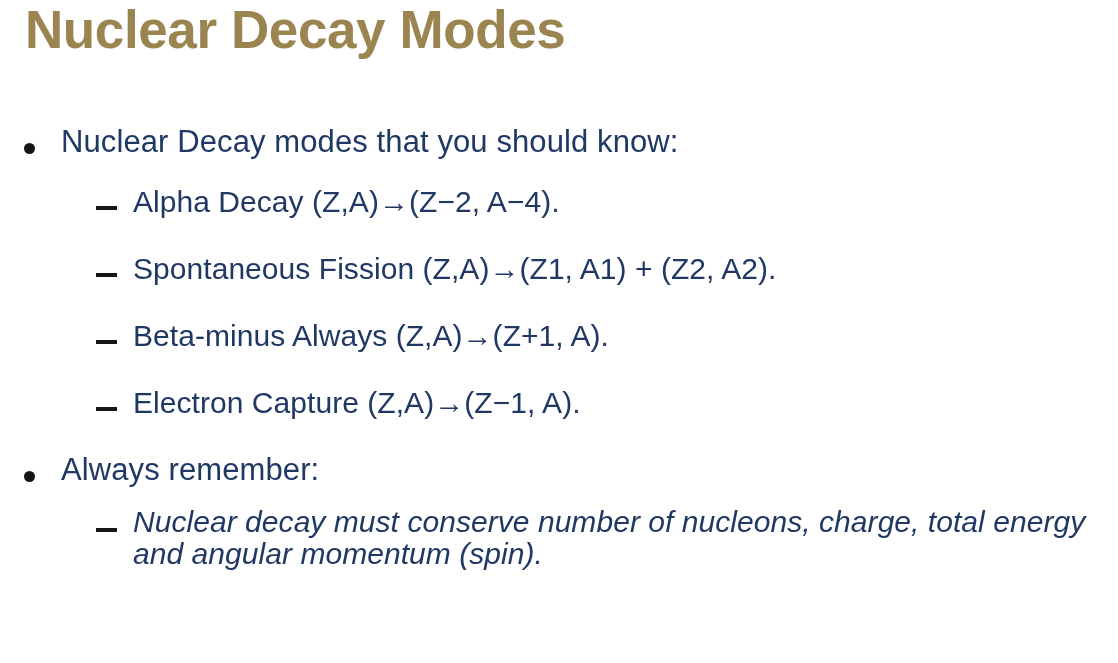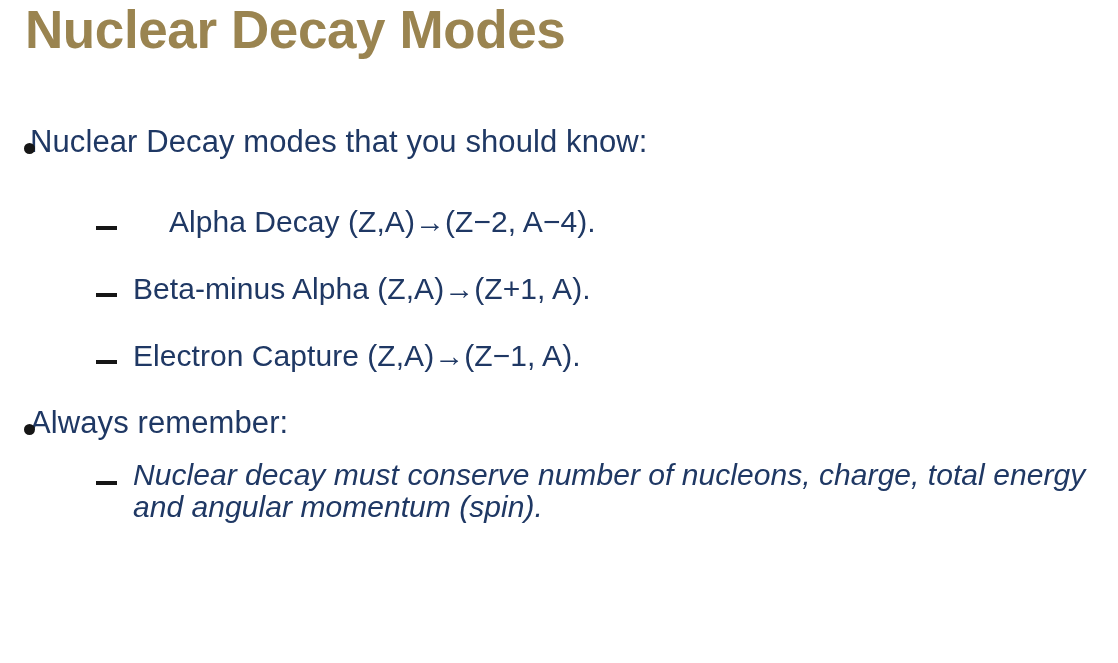--- a/index.html
+++ b/index.html
@@ -57,21 +57,21 @@
     position: absolute;
     left: 24px;
     top: 21px;
     width: 11px;
     height: 11px;
     border-radius: 50%;
     background: #161616;
   }
   .lvl1 .btext {
     display: block;
-    margin-left: 30px;
+    margin-left: 61px;
     padding-right: 20px;
     font-size: 31px;
     color: #1f3864;
     line-height: 1.32;
     letter-spacing: 0.1px;
   }
 
   
   .lvl2 {
     min-height: 67px;
@@ -88,21 +88,21 @@
     display: block;
     margin-left: 133px;
     padding-right: 22px;
     font-size: 30px;
     color: #1f3864;
     line-height: 1.3;
     letter-spacing: 0.05px;
   }
 
   
-  .gap-top-1 { margin-top: 24px; padding-left: 36px; }
+  .gap-top-1 { margin-top: 4px; }
   .tight { line-height: 1.08 !important; }
   .lvl2.last { min-height: 78px; font-style: italic; }
   .lvl2.last .marker { top: 22px; }
 </style>
 </head>
 <body>
 
 <div class="slide">
 
   <div class="slide-title">Nuclear Decay Modes</div>
@@ -112,24 +112,28 @@
     <div class="bullet-row lvl1">
       <span class="marker"></span>
       <span class="btext">Nuclear Decay modes that you should know:</span>
     </div>
 
     <div class="bullet-row lvl2 gap-top-1">
       <span class="marker"></span>
       <span class="btext">Alpha Decay (Z,A)→(Z−2, A−4).</span>
     </div>
 
+    <div class="bullet-row lvl2">
+      <span class="marker"></span>
+      <span class="btext">Spontaneous Fission (Z,A)→(Z1, A1) + (Z2, A2).</span>
+    </div>
 
     <div class="bullet-row lvl2">
       <span class="marker"></span>
-      <span class="btext">Beta-minus Alpha (Z,A)→(Z+1, A).</span>
+      <span class="btext">Beta-minus Always (Z,A)→(Z+1, A).</span>
     </div>
 
 
     <div class="bullet-row lvl2">
       <span class="marker"></span>
       <span class="btext">Electron Capture (Z,A)→(Z−1, A).</span>
     </div>
 
     <div class="bullet-row lvl1">
       <span class="marker"></span>

